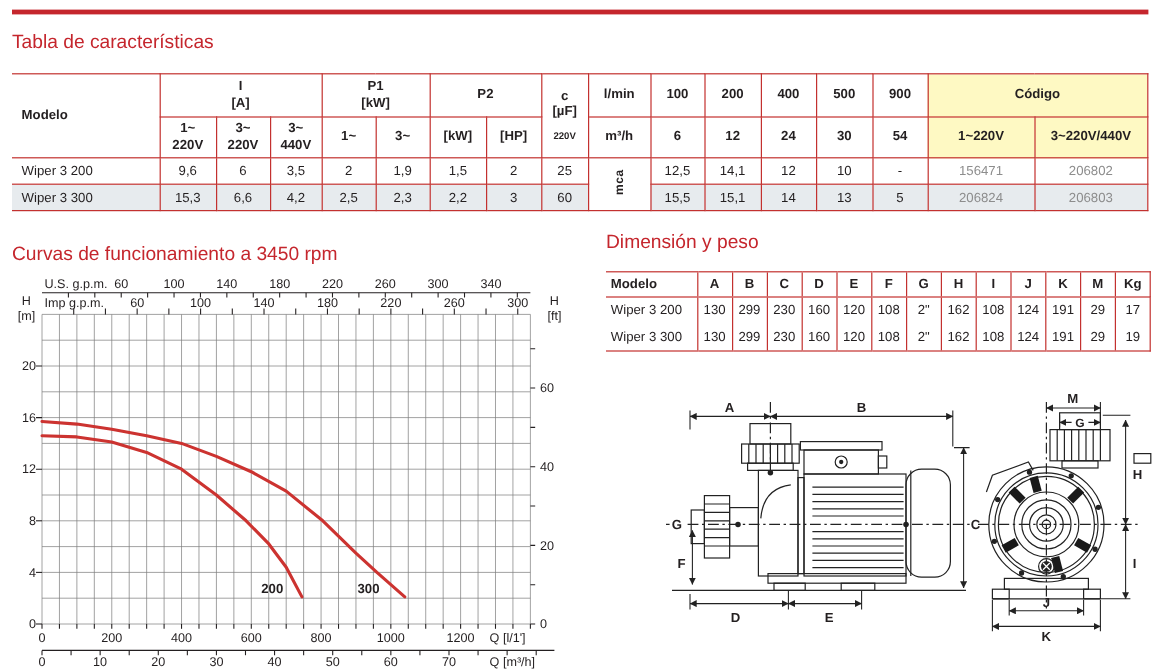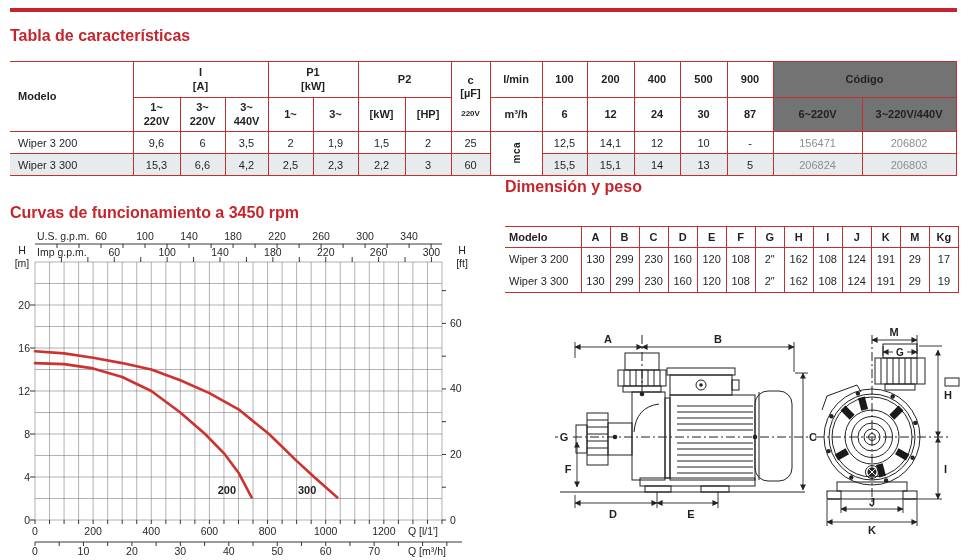--- a/index.html
+++ b/index.html
@@ -1,37 +1,37 @@
 <!DOCTYPE html>
 <html><head>
 <meta charset="utf-8">
 <style>
   html,body{margin:0;padding:0;background:#ffffff;}
   body{width:969px;height:560px;position:relative;overflow:hidden;
        font-family:"Liberation Sans",sans-serif;color:#231f20;}
   .abs{position:absolute;}
   .top-rule{left:10px;top:8px;width:947px;height:4px;background:#c5262d;}
-  h2.sec{margin:0;font-size:16px;font-weight:bold;color:#c5262d;}
+  h2.sec{margin:0;font-size:16px;font-weight:normal;color:#c5262d;}
   #title-tabla{left:10px;top:27px;}
   #title-curvas{left:10px;top:204px;}
-  #title-dims{left:505px;top:178px;}
+  #title-dims{left:505px;top:194px;}
 
   
   table{border-collapse:collapse;table-layout:fixed;font-family:"Liberation Sans",sans-serif;}
   #tabla-caract{left:10px;top:61px;}
   #tabla-caract table{width:946px;font-size:11px;}
   #tabla-caract th,#tabla-caract td{border:1px solid #c3312f;text-align:center;padding:0;font-size:11px;}
   #tabla-caract tr>*:first-child{border-left:none;}
   #tabla-caract .h1 th{height:35px;}
   #tabla-caract .h2 th{height:33px;}
   #tabla-caract tbody td{height:21px;}
   #tabla-caract th{font-weight:bold;line-height:1.2;}
   #tabla-caract .modelo{ text-align:left;padding-left:8px;font-weight:bold;}
   #tabla-caract td.modelo{font-weight:normal;}
-  #tabla-caract .codigo-h{background:#737373;margin-top:12px;}
+  #tabla-caract .codigo-h{background:#fef9c3;margin-top:12px;}
   #tabla-caract .code{color:#8d8d8d;}
   #tabla-caract tbody tr.shade td{background:#e7ebee;}
   #tabla-caract .c-sub{display:block;font-size:8px;margin-top:9px;font-weight:bold;}
   #tabla-caract .mca span{display:inline-block;writing-mode:vertical-rl;transform:rotate(180deg);
       font-weight:bold;font-size:10px;letter-spacing:.5px;}
 
   
   #tabla-dims{left:505px;top:226px;}
   #tabla-dims table{width:454px;font-size:11px;}
   #tabla-dims th,#tabla-dims td{border-left:1px solid #c3312f;text-align:center;padding:0;}
@@ -93,22 +93,22 @@
   <th><span>3~</span><br><span>440V</span></th>
   <th>1~</th>
   <th>3~</th>
   <th>[kW]</th>
   <th>[HP]</th>
   <th>m³/h</th>
   <th>6</th>
   <th>12</th>
   <th>24</th>
   <th>30</th>
-  <th>87</th>
-  <th class="codigo-h">6~220V</th>
+  <th>54</th>
+  <th class="codigo-h">1~220V</th>
   <th class="codigo-h">3~220V/440V</th>
 </tr>
 </thead>
 <tbody>
 <tr>
   <td class="modelo">Wiper 3 200</td>
   <td>9,6</td>
   <td>6</td>
   <td>3,5</td>
   <td>2</td>

